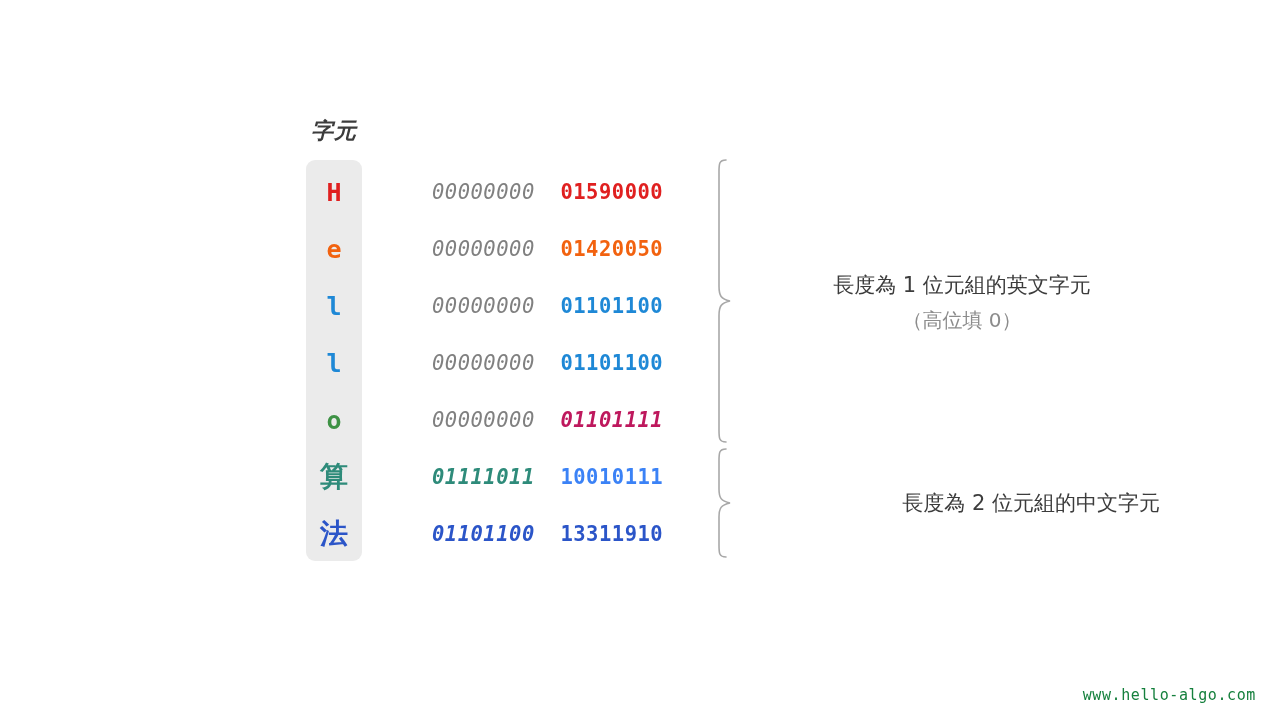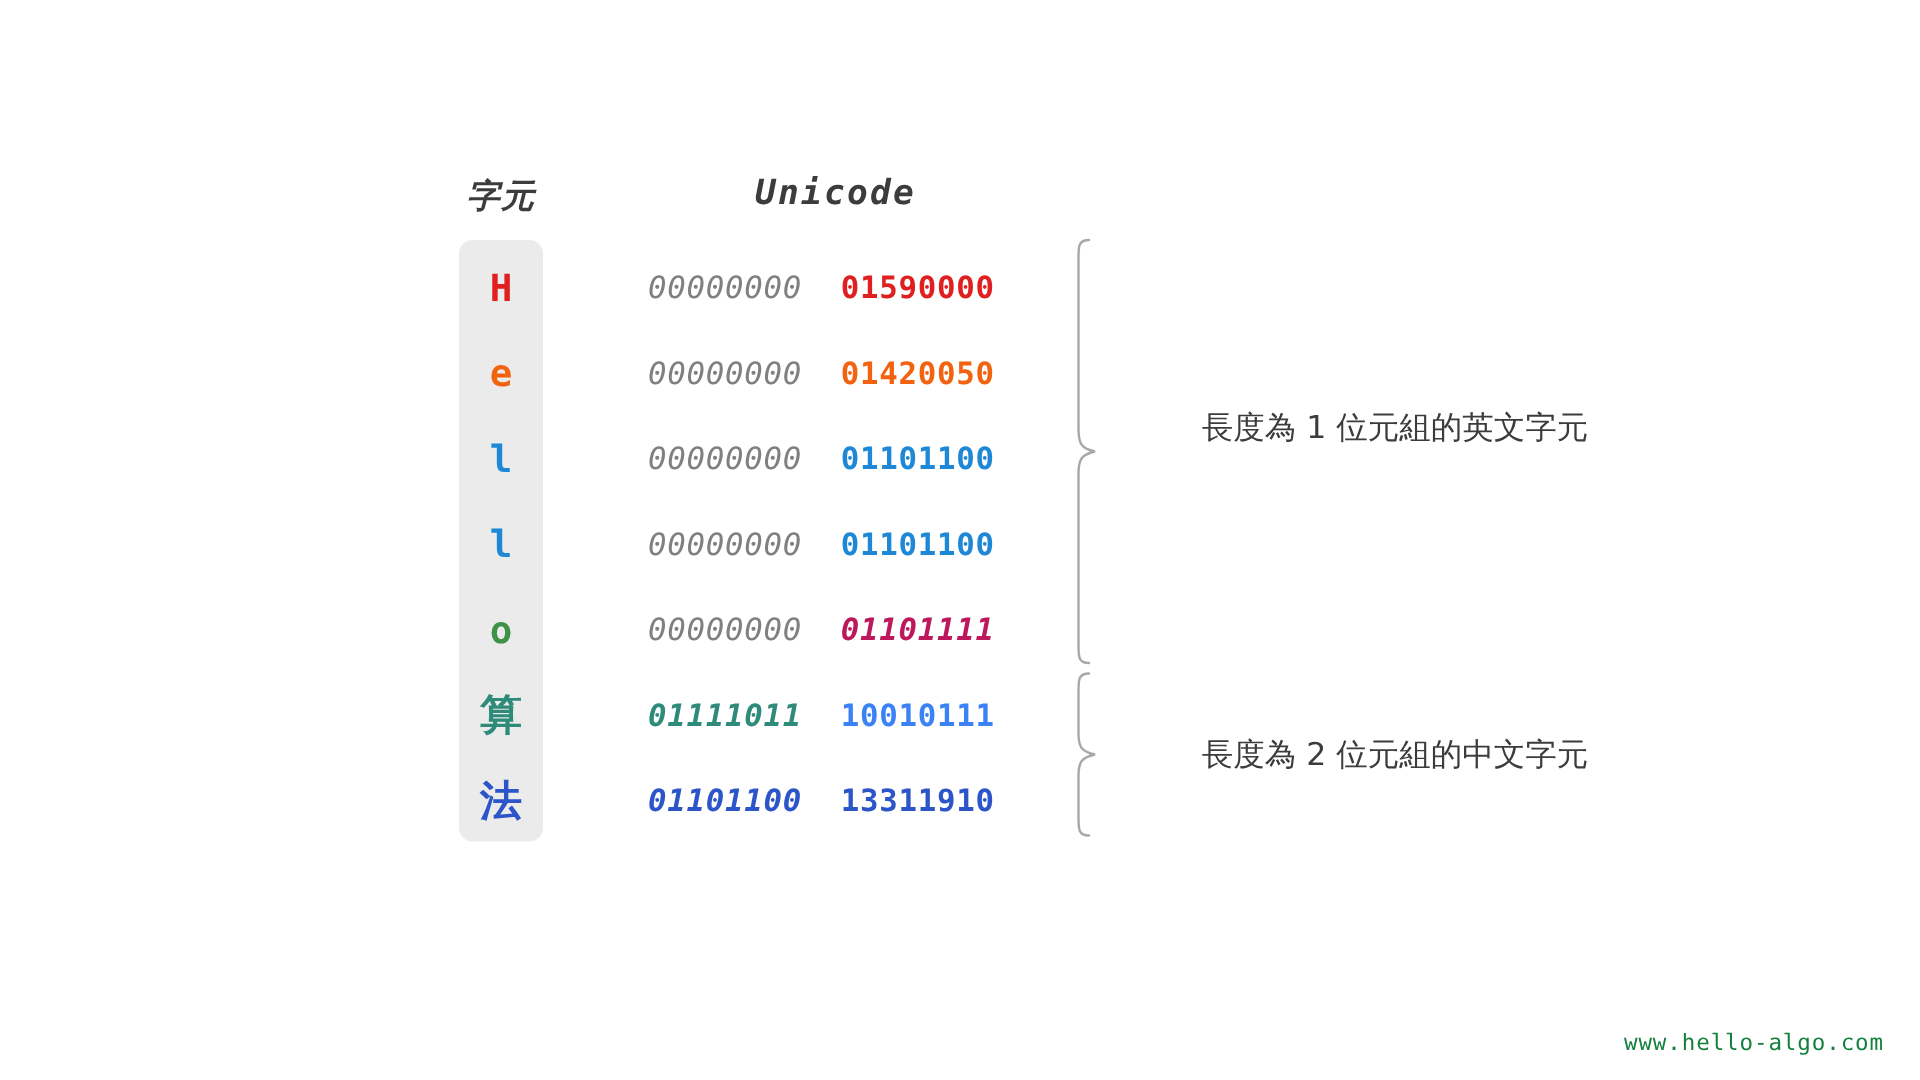--- a/index.html
+++ b/index.html
@@ -115,40 +115,41 @@
   #brace-2 { left: 718px; top: 447px; }
 
   
   .note {
     position: absolute;
     text-align: center;
     font-family: "DejaVu Sans", "Liberation Sans", sans-serif;
     white-space: nowrap;
   }
   #note-1 {
-    left: 700px;
+    left: 732px;
     top: 268px;
     width: 460px;
   }
   #note-1 .line-main {
     display: block;
     font-size: 21px;
     color: #3c3c3c;
     line-height: 1.7;
   }
   #note-1 .line-sub {
     display: block;
     font-size: 20px;
     color: #8c8c8c;
     line-height: 1.6;
   }
   #note-2 {
     left: 700px;
     top: 487px;
     width: 460px;
+    text-align: right;
   }
   #note-2 .line-main {
     display: block;
     font-size: 21px;
     color: #3c3c3c;
     line-height: 1.6;
   }
 
   
   #watermark {
@@ -160,21 +161,20 @@
     font-family: "DejaVu Sans Mono", "Liberation Mono", monospace;
     letter-spacing: 0.6px;
   }
 </style>
 </head>
 <body>
 
 <div id="canvas">
 
   <div class="hdr" id="hdr-char">字元</div>
-  <div class="hdr" id="hdr-unicode">Unicode</div>
 
   <div id="char-panel"></div>
 
   <div id="rows-host">
       <div class="row" style="top: 192px;">
         <div class="glyph latin" style="color: rgb(224, 32, 32);">H</div>
         <div class="bits"><span class="byte-hi">00000000</span><span class="byte-gap">  </span><span class="byte-lo" style="color: rgb(224, 32, 32);">01590000</span></div>
       </div>
       <div class="row" style="top: 249px;">
         <div class="glyph latin" style="color: rgb(242, 98, 15);">e</div>
@@ -217,20 +217,21 @@
              C 1 2, 1 6, 1 14
              L 1 42
              C 1 51, 3 54, 12 56
              C 3 58, 1 61, 1 70
              L 1 98
              C 1 106, 1 110, 8 110" fill="none" stroke="#a8a8a8" stroke-width="1.6" stroke-linecap="round"></path>
   </svg>
 
   <div class="note" id="note-1">
     <span class="line-main">長度為 1 位元組的英文字元</span>
+    <span class="line-sub">（高位填 0）</span>
   </div>
 
   <div class="note" id="note-2">
     <span class="line-main">長度為 2 位元組的中文字元</span>
   </div>
 
   <div id="watermark">www.hello-algo.com</div>
 
 </div>
 

